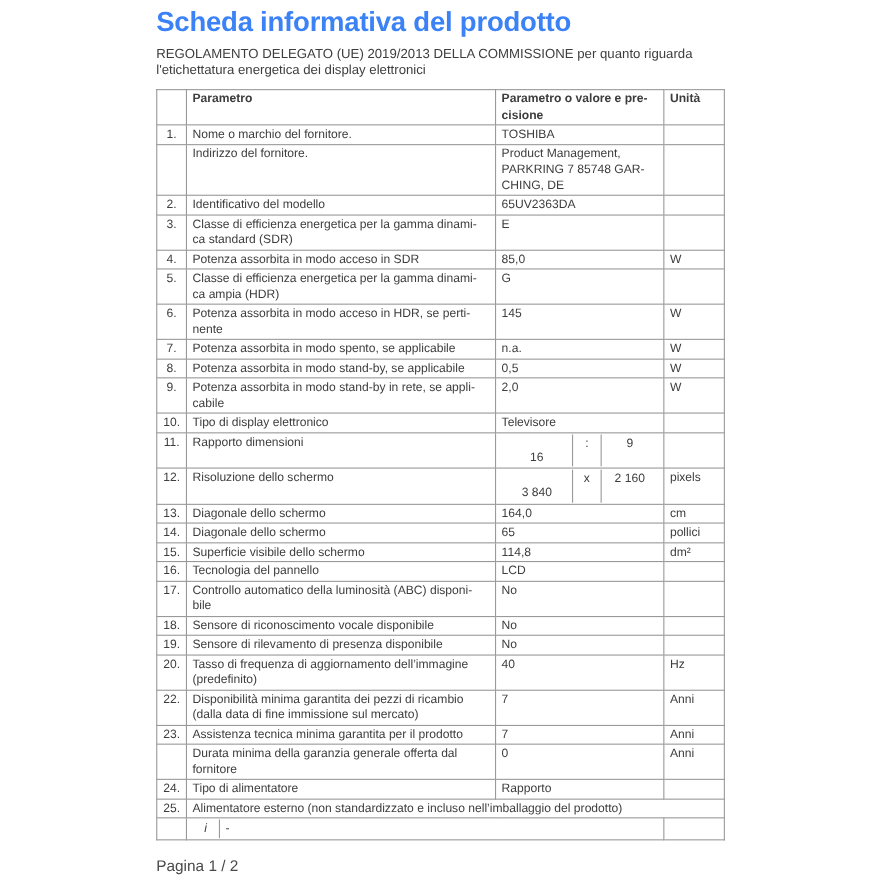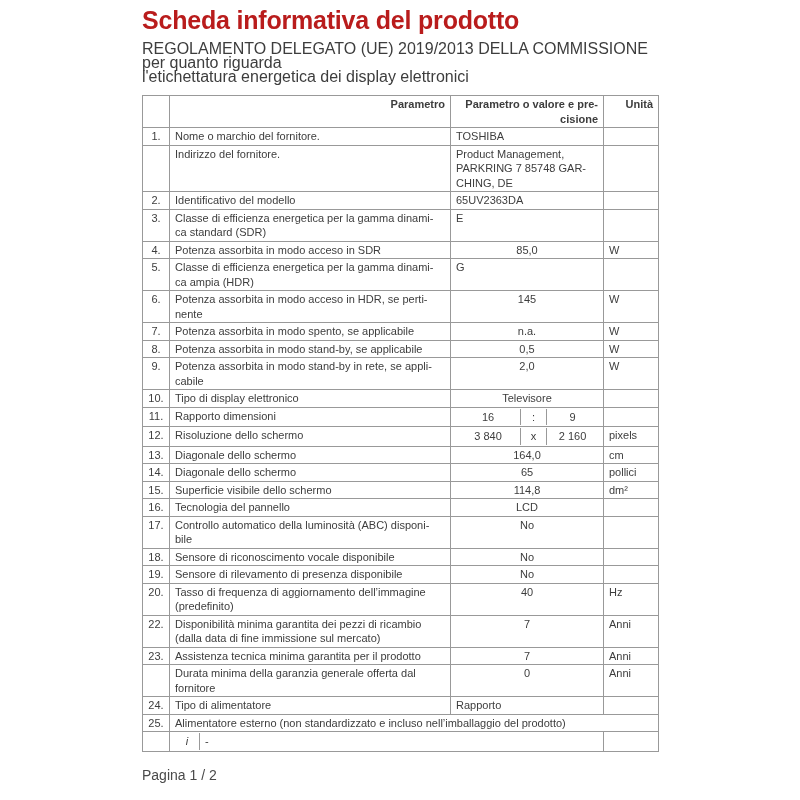--- a/index.html
+++ b/index.html
@@ -12,57 +12,57 @@
   }
   .doc {
     position: absolute;
     left: 142px; top: 6px;
     width: 517px;
   }
   .title {
     margin: 0 0 7px 0;
     font-size: 25px;
     font-weight: bold;
-    color: #b91c1c;
+    color: #3b82f6;
     letter-spacing: -0.2px;
   }
   .subtitle {
     margin: 0 0 11px 0;
-    font-size: 16px;
+    font-size: 12px;
     line-height: 14px;
     white-space: pre-line;
   }
   table.fiche {
     border-collapse: collapse;
     table-layout: fixed;
     width: 517px;
     font-size: 11px;
   }
   table.fiche th, table.fiche td {
     border: 1px solid #999999;
     padding: 1px 5px;
     line-height: 14.5px;
     vertical-align: top;
     white-space: pre-line;
     overflow: hidden;
   }
-  table.fiche th { font-weight: bold; text-align: right; }
+  table.fiche th { font-weight: bold; text-align: left; }
   .c-num   { width: 27px;  text-align: center; }
   .c-param { width: 281px; }
   .c-value { width: 153px; }
   .c-unit  { width: 55px;  }
   td.a-left  { text-align: left; }
-  td.a-right { text-align: center; margin-top: 24px; }
+  td.a-right { text-align: left; margin-top: 24px; }
   td.no-pad  { padding: 0; }
   .ratio { display: flex; width: 100%; }
   .ratio > span {
     display: block; text-align: center;
     padding: 1px 0; line-height: 14.5px;
   }
-  .ratio > .rp-a { width: 64px; }
+  .ratio > .rp-a { width: 64px; margin-top: 13px; }
   .ratio > .rp-sep { width: 25px; border-left: 1px solid #999999; }
   .ratio > .rp-b { flex: 1; border-left: 1px solid #999999; }
   .subrow { display: flex; width: 100%; }
   .subrow > .i-box {
     width: 24px; text-align: center; font-style: italic;
     padding: 1px 0; line-height: 14.5px;
     border-right: 1px solid #999999;
   }
   .subrow > .dash-box { flex: 1; padding: 1px 5px; line-height: 14.5px; }
   .footer {

